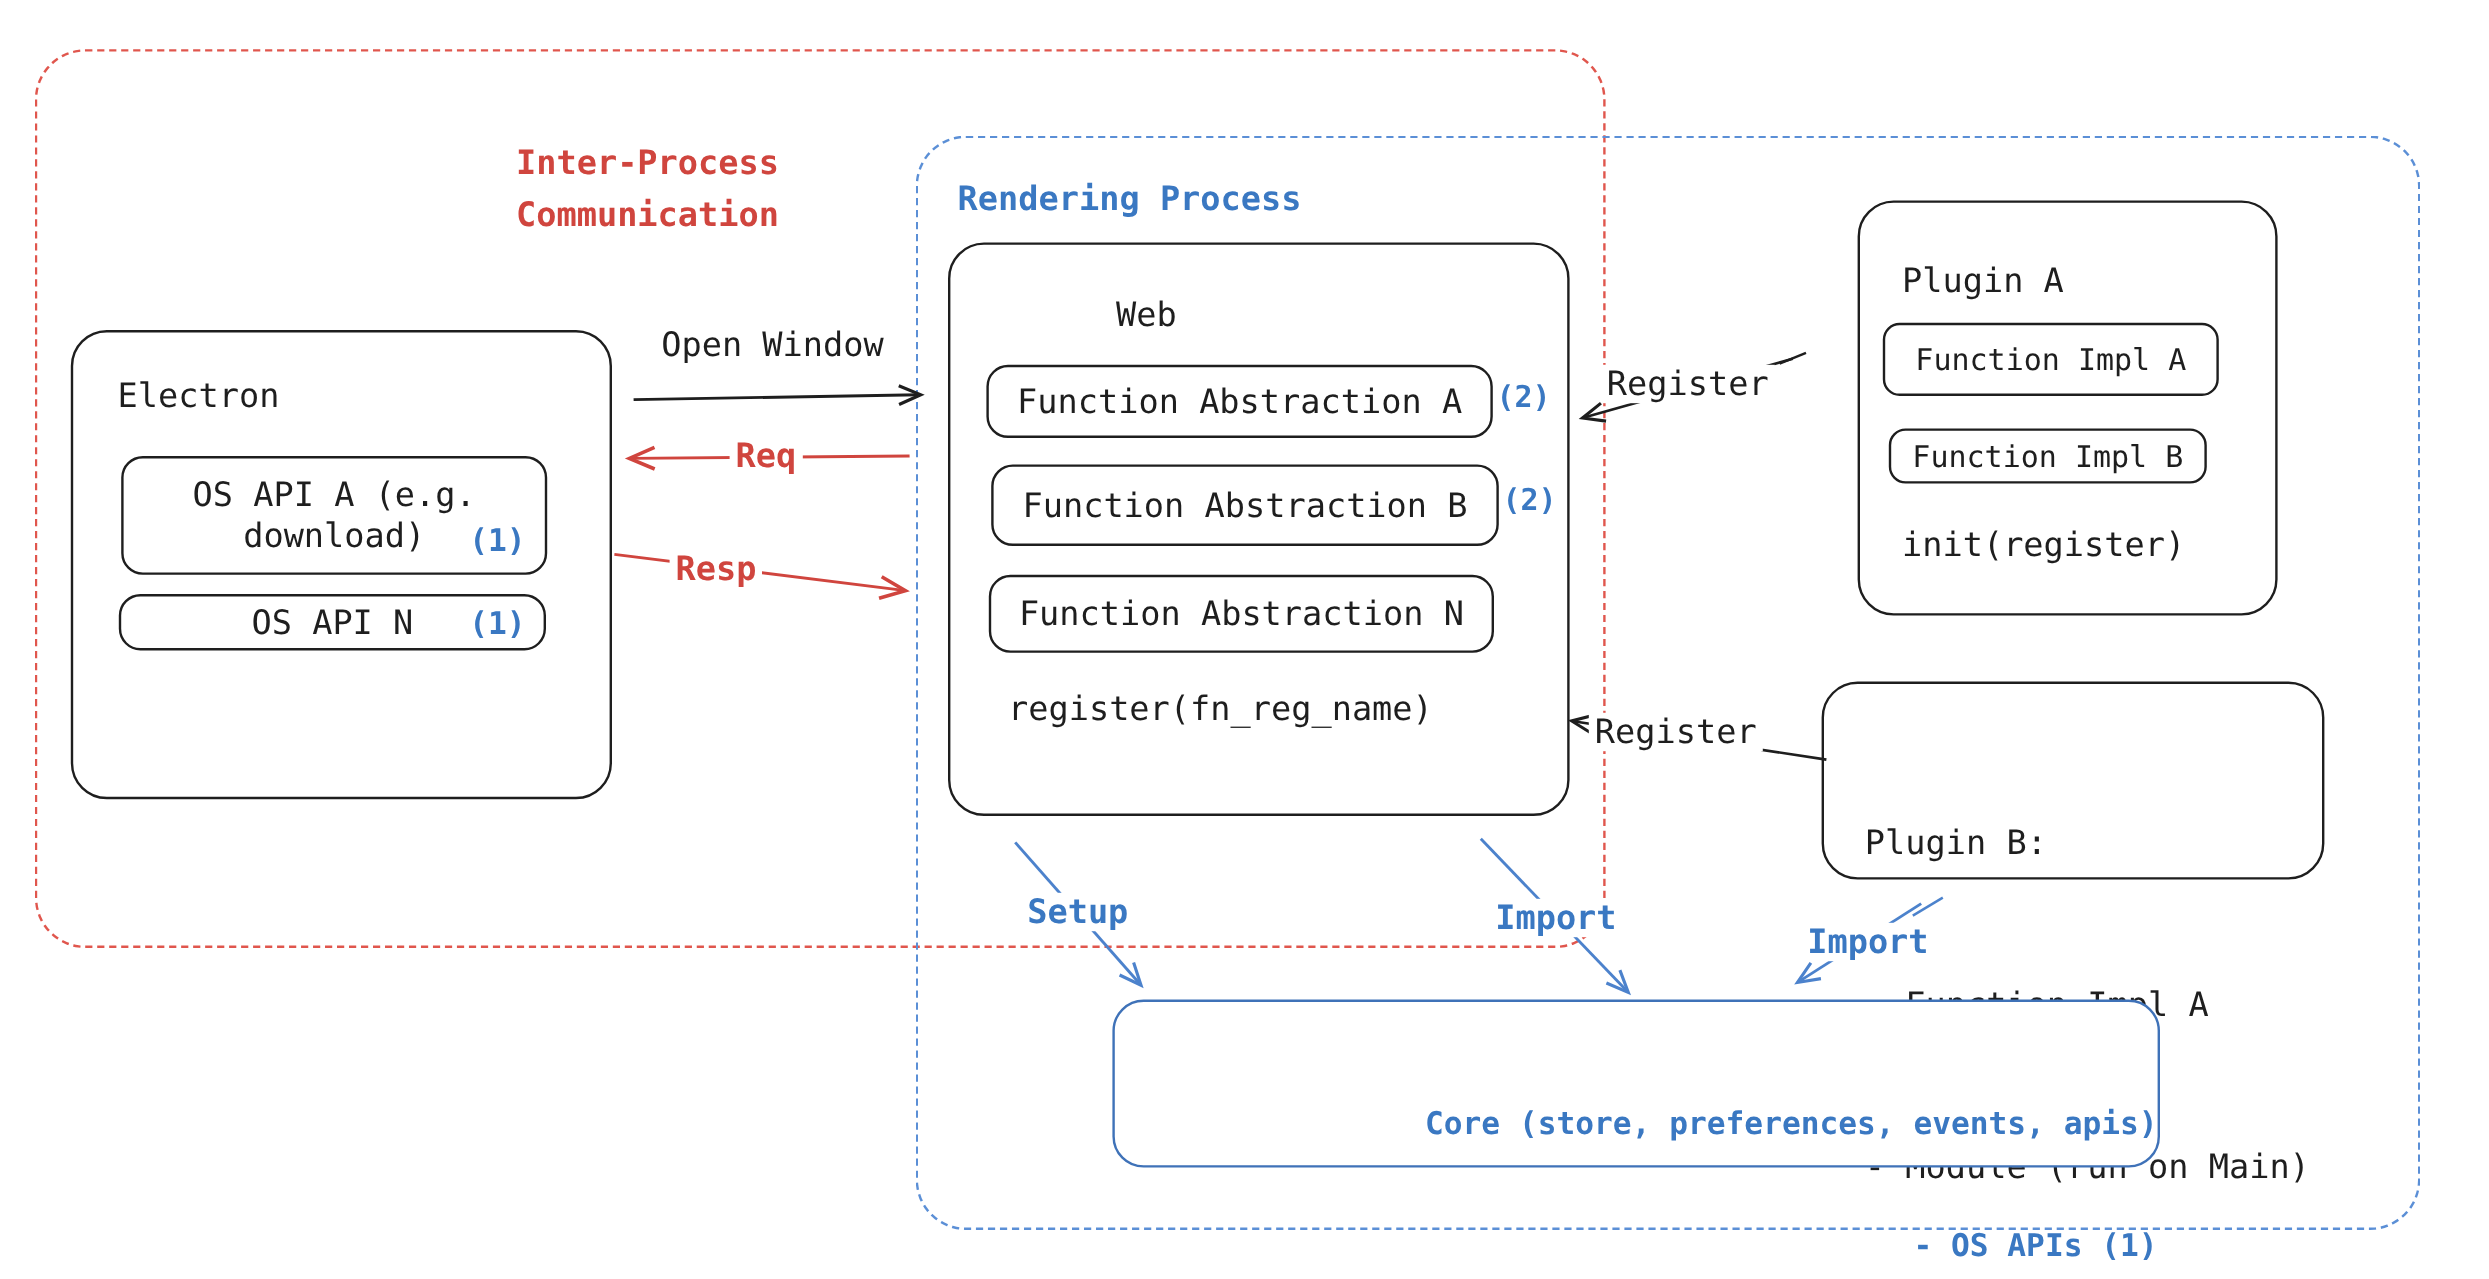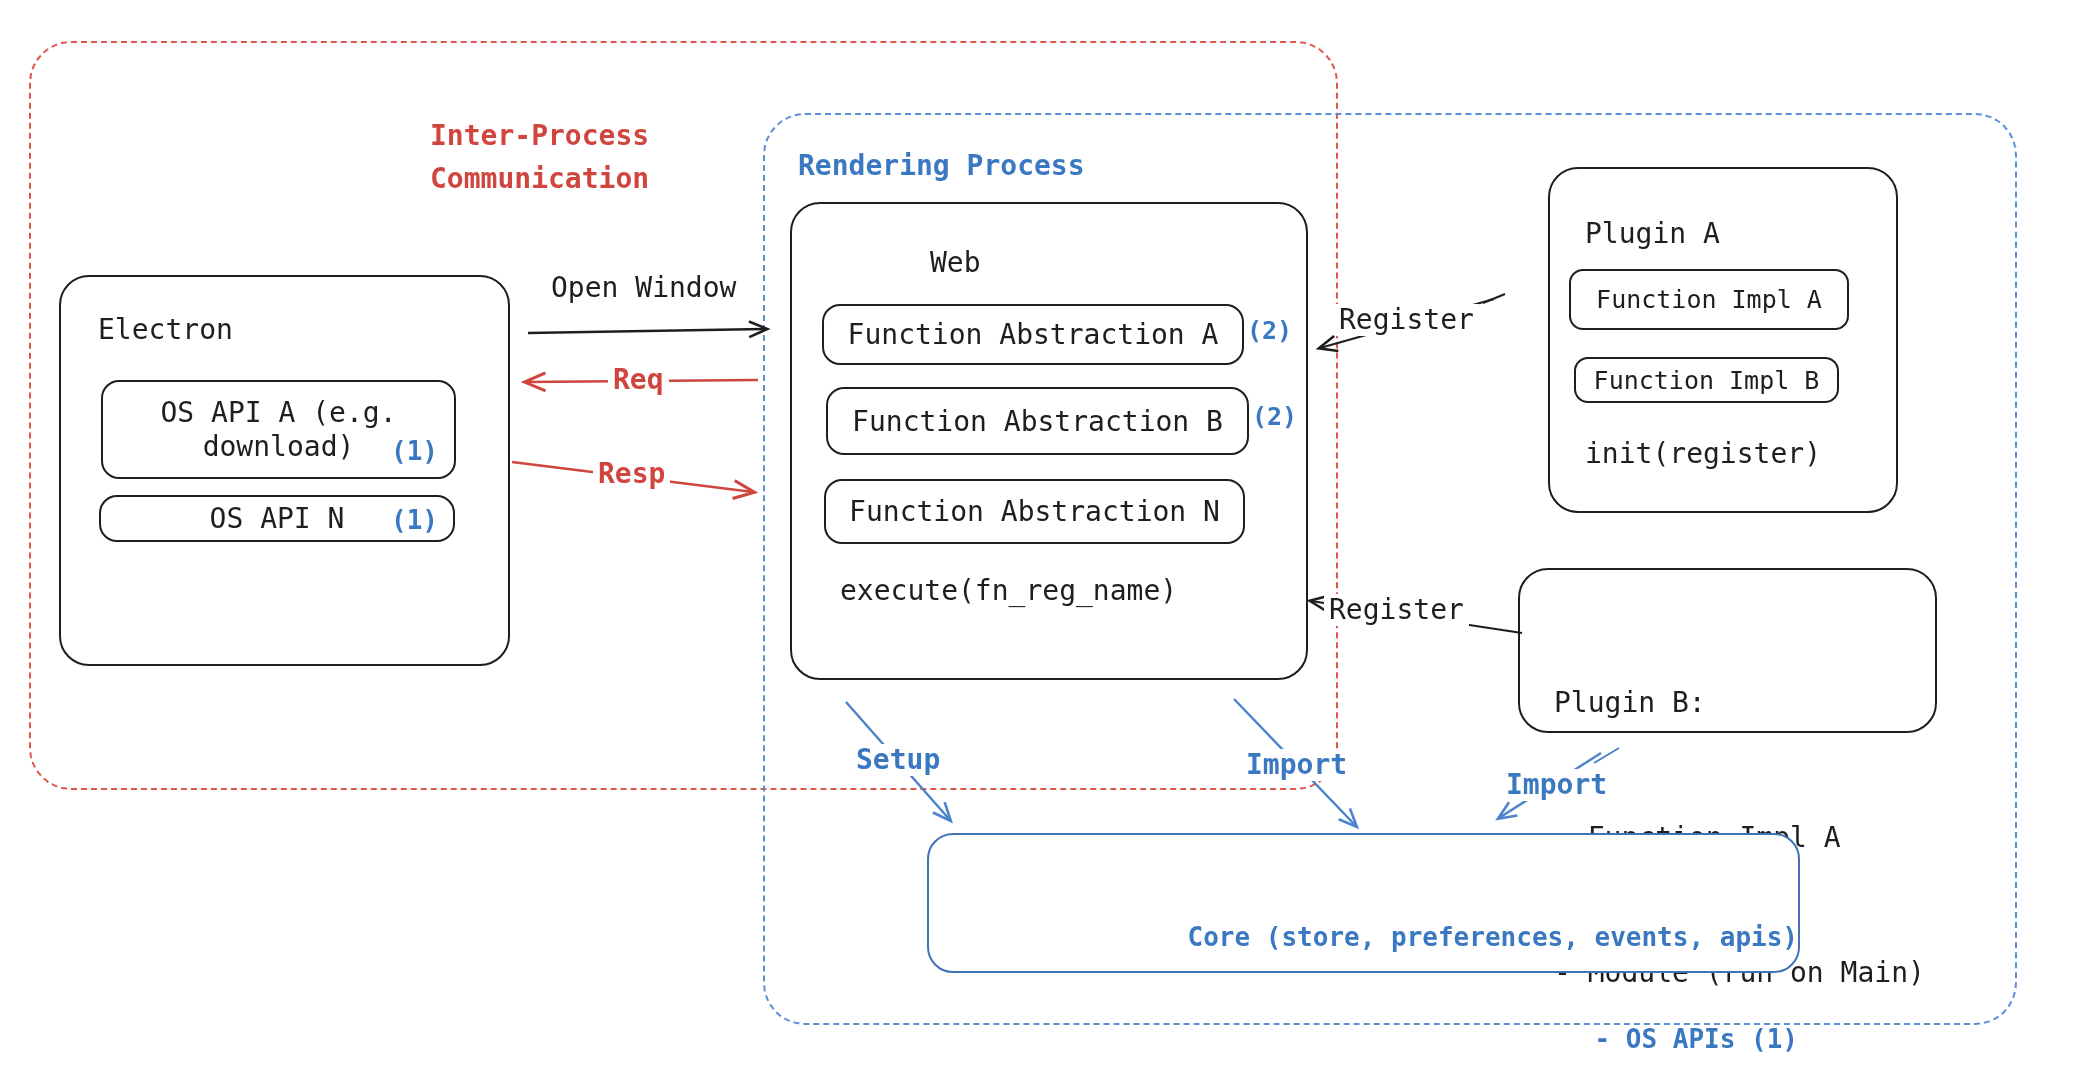--- a/index.html
+++ b/index.html
@@ -51,21 +51,21 @@
       <span>OS API N</span>
       <span class="badge badge-in" style="right:15px;top:8px;">(1)</span>
     </div>
   </div>
 
   <div class="box" style="left:790px;top:202px;width:518px;height:478px;">
     <div class="box-title" style="left:138px;top:44px;">Web</div>
     <div class="item" style="left:30px;top:100px;width:422px;height:61px;">Function Abstraction A</div>
     <div class="item" style="left:34px;top:183px;width:423px;height:68px;">Function Abstraction B</div>
     <div class="item" style="left:32px;top:275px;width:421px;height:65px;">Function Abstraction N</div>
-    <div class="box-title" style="left:48px;top:372px;">execute(fn_reg_name)</div>
+    <div class="box-title" style="left:48px;top:372px;">register(fn_reg_name)</div>
   </div>
   <div class="badge badge-out" style="left:1247px;top:316px;">(2)</div>
   <div class="badge badge-out" style="left:1252px;top:402px;">(2)</div>
 
   <div class="box" style="left:1518px;top:167px;width:350px;height:346px;margin-left:30px;">
     <div class="box-title" style="left:35px;top:50px;">Plugin A</div>
     <div class="item small" style="left:19px;top:100px;width:280px;height:61px;">Function Impl A</div>
     <div class="item small" style="left:24px;top:188px;width:265px;height:46px;">Function Impl B</div>
     <div class="box-title" style="left:35px;top:270px;">init(register)</div>
   </div>
@@ -103,20 +103,20 @@
     <path d="M1483,303 L1505,294" stroke="#1e1e1e" stroke-width="2" fill="none"></path>
     <path d="M1522,633 L1311,601" stroke="#1e1e1e" stroke-width="2.2" fill="none" marker-end="url(#ah-black)"></path>
     <path d="M846,702 L950,820" stroke="#4c82cc" stroke-width="2.4" fill="none" marker-end="url(#ah-blue)"></path>
     <path d="M1234,699 L1356,826" stroke="#4c82cc" stroke-width="2.4" fill="none" marker-end="url(#ah-blue)"></path>
     <path d="M1601,753 L1499,818" stroke="#4c82cc" stroke-width="2.4" fill="none" marker-end="url(#ah-blue)"></path>
     <path d="M1594,763 L1619,748" stroke="#4c82cc" stroke-width="2" fill="none"></path>
   </svg>
 
   <div class="arrow-lbl" style="left:546px;top:272px;">Open Window</div>
   <div class="arrow-lbl red bold" style="left:608px;top:364px;">Req</div>
-  <div class="arrow-lbl red bold" style="left:593px;top:458px;">Resp</div>
+  <div class="arrow-lbl red bold" style="left:558px;top:458px;">Resp</div>
   <div class="arrow-lbl" style="left:1334px;top:304px;">Register</div>
   <div class="arrow-lbl" style="left:1324px;top:594px;">Register</div>
   <div class="arrow-lbl blue bold" style="left:851px;top:744px;">Setup</div>
   <div class="arrow-lbl blue bold" style="left:1241px;top:749px;">Import</div>
   <div class="arrow-lbl blue bold" style="left:1501px;top:769px;">Import</div>
 
 </div>
 
 </body></html>

